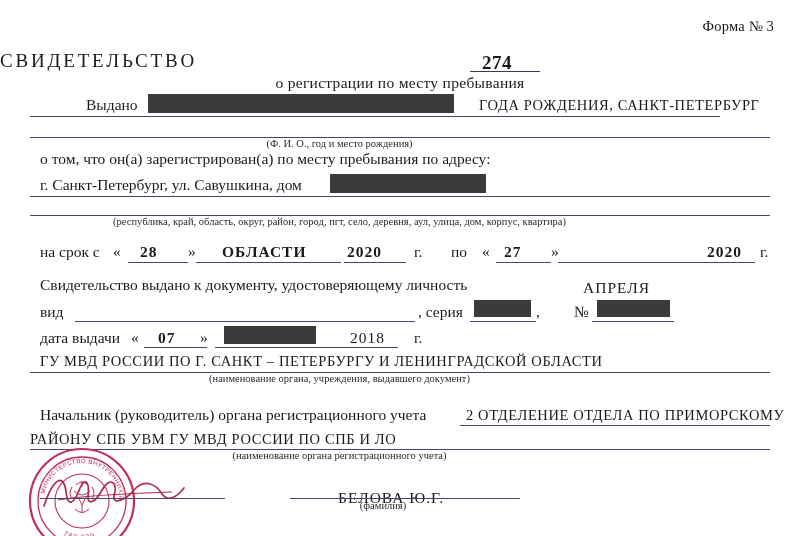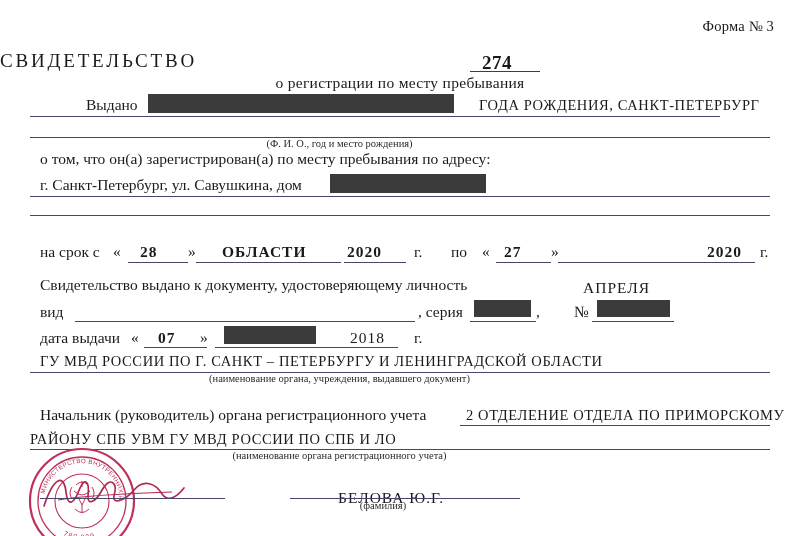--- a/index.html
+++ b/index.html
@@ -125,20 +125,21 @@
   <div class="line" style="left:30px; top:116px; width:690px;"></div>
 
   <div class="line" style="left:30px; top:137px; width:740px;"></div>
   <div class="caption" style="left:0; top:138px;">(Ф. И. О., год и место рождения)</div>
 
   <div class="row" style="left:40px; top:176px;">г. Санкт-Петербург, ул. Савушкина, дом</div>
   <div class="row" style="left:40px; top:150px;">о том, что он(а) зарегистрирован(а) по месту пребывания по адресу:</div>
   <div class="redact" style="left:330px; top:174px; width:156px; height:19px;"></div>
   <div class="line" style="left:30px; top:196px; width:740px;"></div>
   <div class="line" style="left:30px; top:215px; width:740px;"></div>
+  <div class="caption" style="left:0; top:216px;">(республика, край, область, округ, район, город, пгт, село, деревня, аул, улица, дом, корпус, квартира)</div>
 
   <div class="row" style="left:40px; top:243px;">на срок с</div>
   <div class="row" style="left:113px; top:243px;">«</div>
   <div class="row spaced" style="left:140px; top:243px; font-weight:bold;">28</div>
   <div class="row" style="left:188px; top:243px;">»</div>
   <div class="row spaced" style="left:222px; top:243px; font-weight:bold;">ОБЛАСТИ</div>
   <div class="row spaced" style="left:347px; top:243px; font-weight:bold;">2020</div>
   <div class="row" style="left:414px; top:243px;">г.</div>
   <div class="row" style="left:451px; top:243px;">по</div>
   <div class="row" style="left:482px; top:243px;">«</div>

